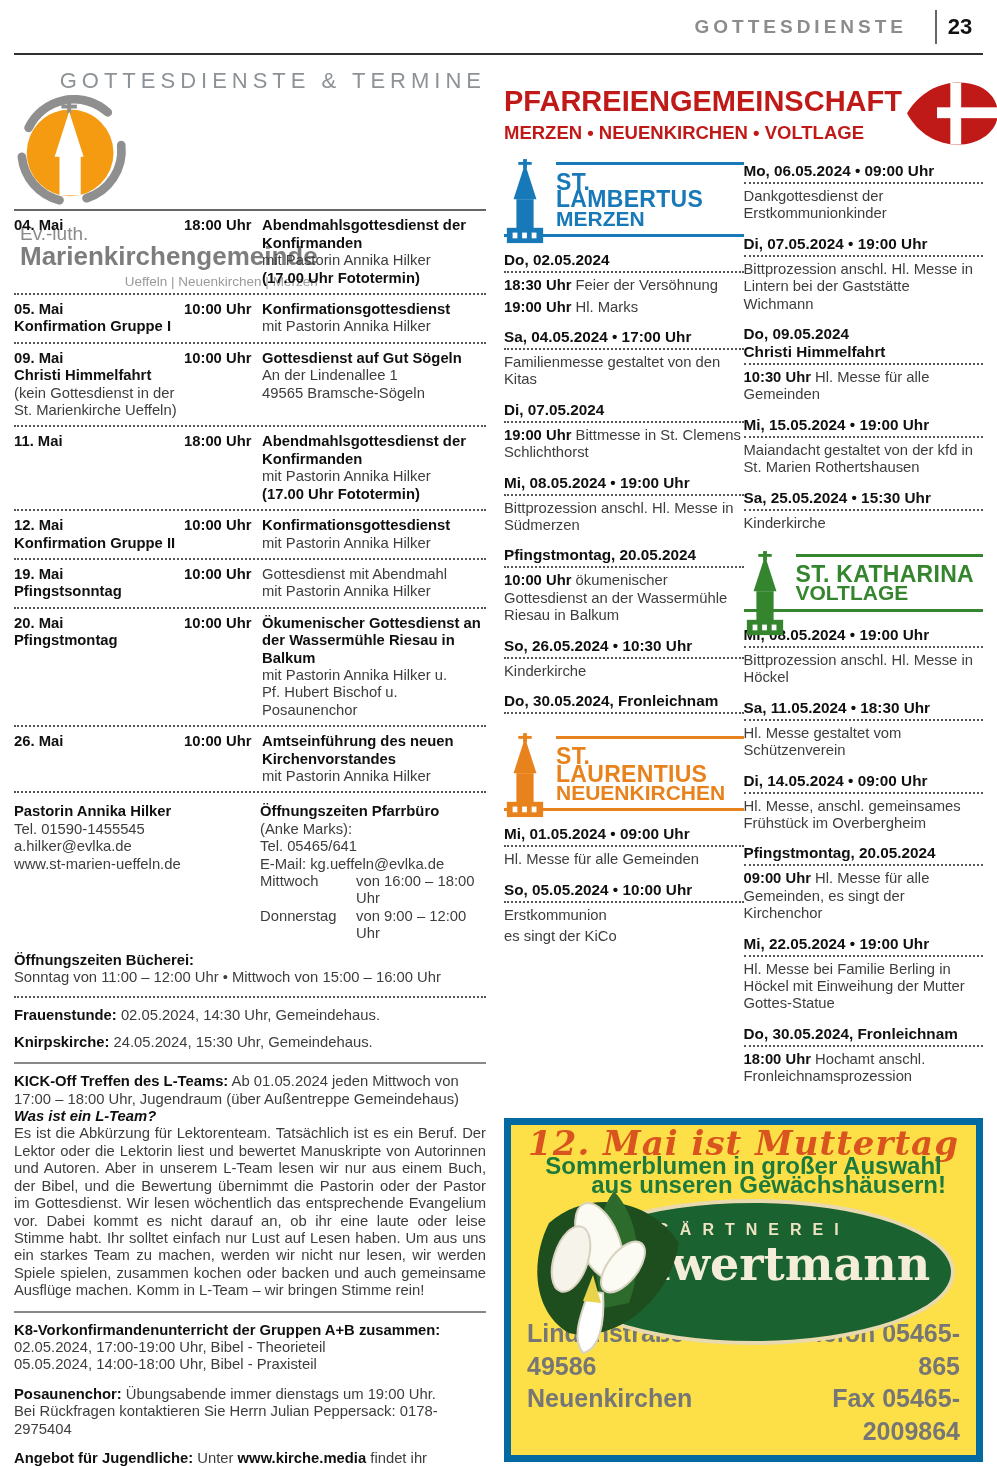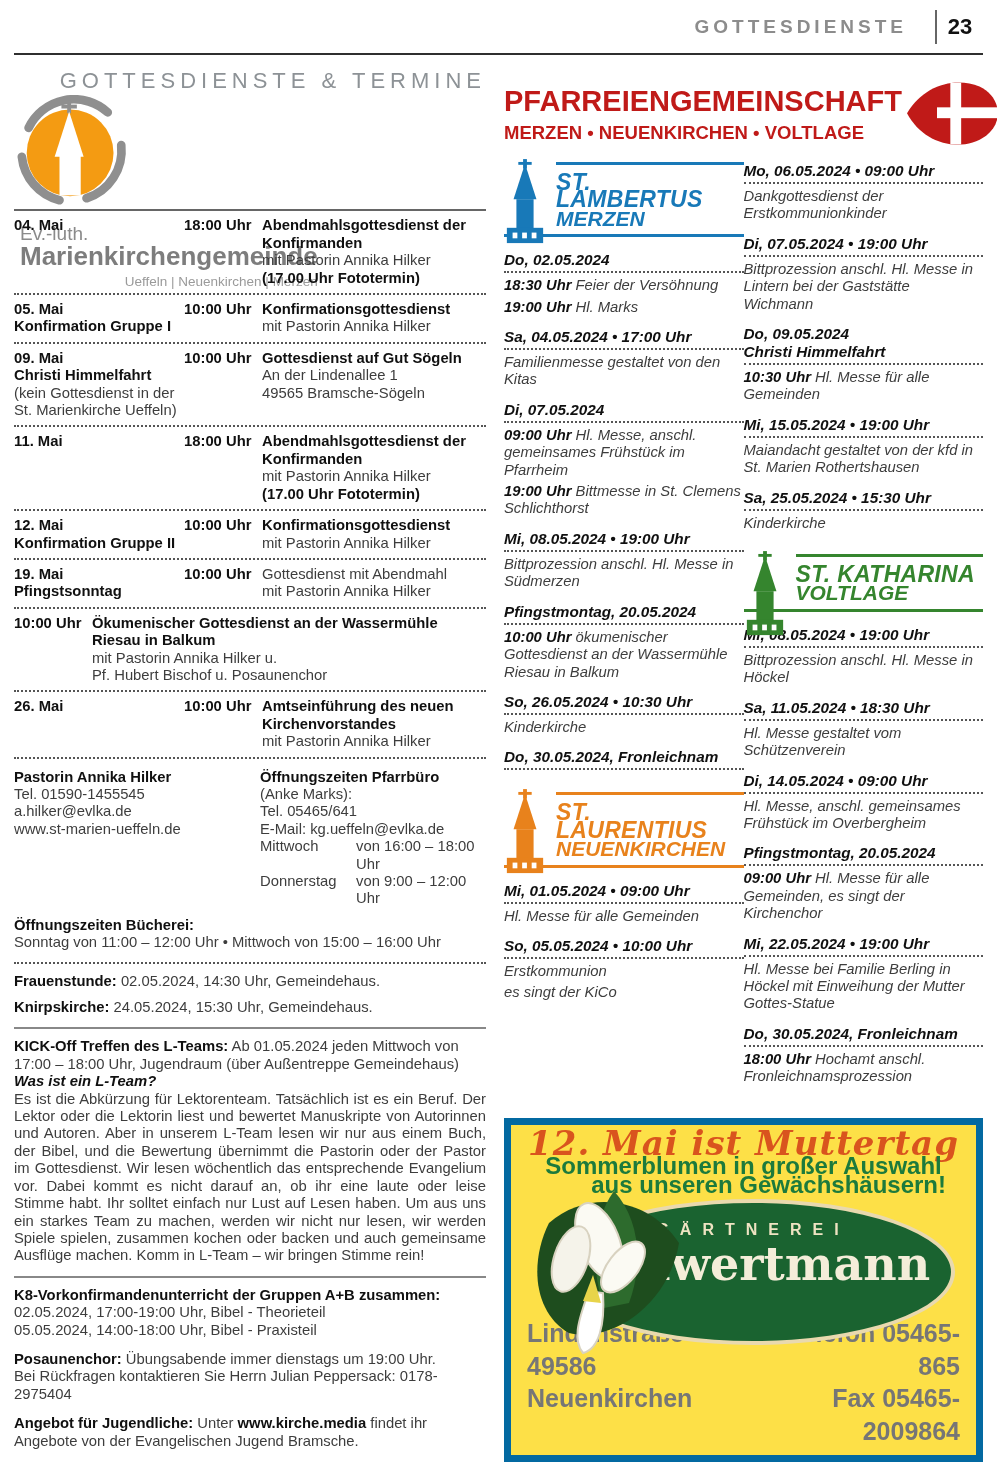--- a/index.html
+++ b/index.html
@@ -49,21 +49,21 @@
   .kick-body{text-align:justify;color:#3d3d3d;}
   .blk{margin-top:12px;}
 
   
   .pfh{display:flex;align-items:center;padding-top:10px;margin-bottom:8px;}
   .pfh-text{flex:1;}
   .pfh-title{color:#c01a18;font-weight:bold;font-size:29px;line-height:1.02;}
   .pfh-sub{color:#c01a18;font-weight:bold;font-size:18.5px;margin-top:7px;}
   .pfh-logo{width:110px;height:80px;flex:none;margin-top:0;}
 
-  .cols2{flex:1;display:flex;min-height:0;font-style:italic;}
+  .cols2{flex:1;display:flex;min-height:0;}
   .colm,.colr{flex:1;min-width:0;}
 
   .sect{position:relative;margin-bottom:14px;--c:#000;color:var(--c);}
   .sect-icon{position:absolute;left:0;top:-4px;width:42px;height:90px;color:var(--c);}
   .sect-body{margin-left:52px;border-top:3px solid var(--c);padding:9px 0 4px;}
   .sect-name{font-size:23px;font-weight:bold;letter-spacing:0.3px;}
   .sect-place{font-size:21px;font-weight:bold;margin-top:1px;}
   .sect-rule{border-top:3px solid var(--c);margin-top:3px;}
   .blue{--c:#1879b8;}
   .orange{--c:#e8821c;}
@@ -196,20 +196,24 @@
             <div class="b">Pfingstsonntag</div>
           </div>
           <div class="sc-time">10:00 Uhr</div>
           <div class="sc-desc">
             <div class="g">Gottesdienst mit Abendmahl</div>
             <div class="g">mit Pastorin Annika Hilker</div>
           </div>
         </div>
 
         <div class="srow">
+          <div class="sc-date">
+            <div class="b">20. Mai</div>
+            <div class="b">Pfingstmontag</div>
+          </div>
           <div class="sc-time">10:00 Uhr</div>
           <div class="sc-desc">
             <div class="b">Ökumenischer Gottesdienst an der Wassermühle Riesau in Balkum</div>
             <div class="g">mit Pastorin Annika Hilker u.</div>
             <div class="g">Pf. Hubert Bischof u. Posaunenchor</div>
           </div>
         </div>
 
         <div class="srow">
           <div class="sc-date">
@@ -335,21 +339,20 @@
             <div class="eline" style="margin-top:4px"><span class="b">19:00 Uhr</span><span> Hl. Marks</span></div>
           </div>
 
           <div class="entry">
             <div class="ehead">Sa, 04.05.2024 • 17:00 Uhr</div>
             <div class="eline"><span>Familienmesse gestaltet von den Kitas</span></div>
           </div>
 
           <div class="entry">
             <div class="ehead">Di, 07.05.2024</div>
-            <div class="eline"><span class="b">09:00 Uhr</span><span> Hl. Messe, anschl. gemeinsames Frühstück im Pfarrheim</span></div>
             <div class="eline" style="margin-top:4px"><span class="b">19:00 Uhr</span><span> Bittmesse in St. Clemens Schlichthorst</span></div>
           </div>
 
           <div class="entry">
             <div class="ehead">Mi, 08.05.2024 • 19:00 Uhr</div>
             <div class="eline"><span>Bittprozession anschl. Hl. Messe in Südmerzen</span></div>
           </div>
 
           <div class="entry">
             <div class="ehead">Pfingstmontag, 20.05.2024</div>

